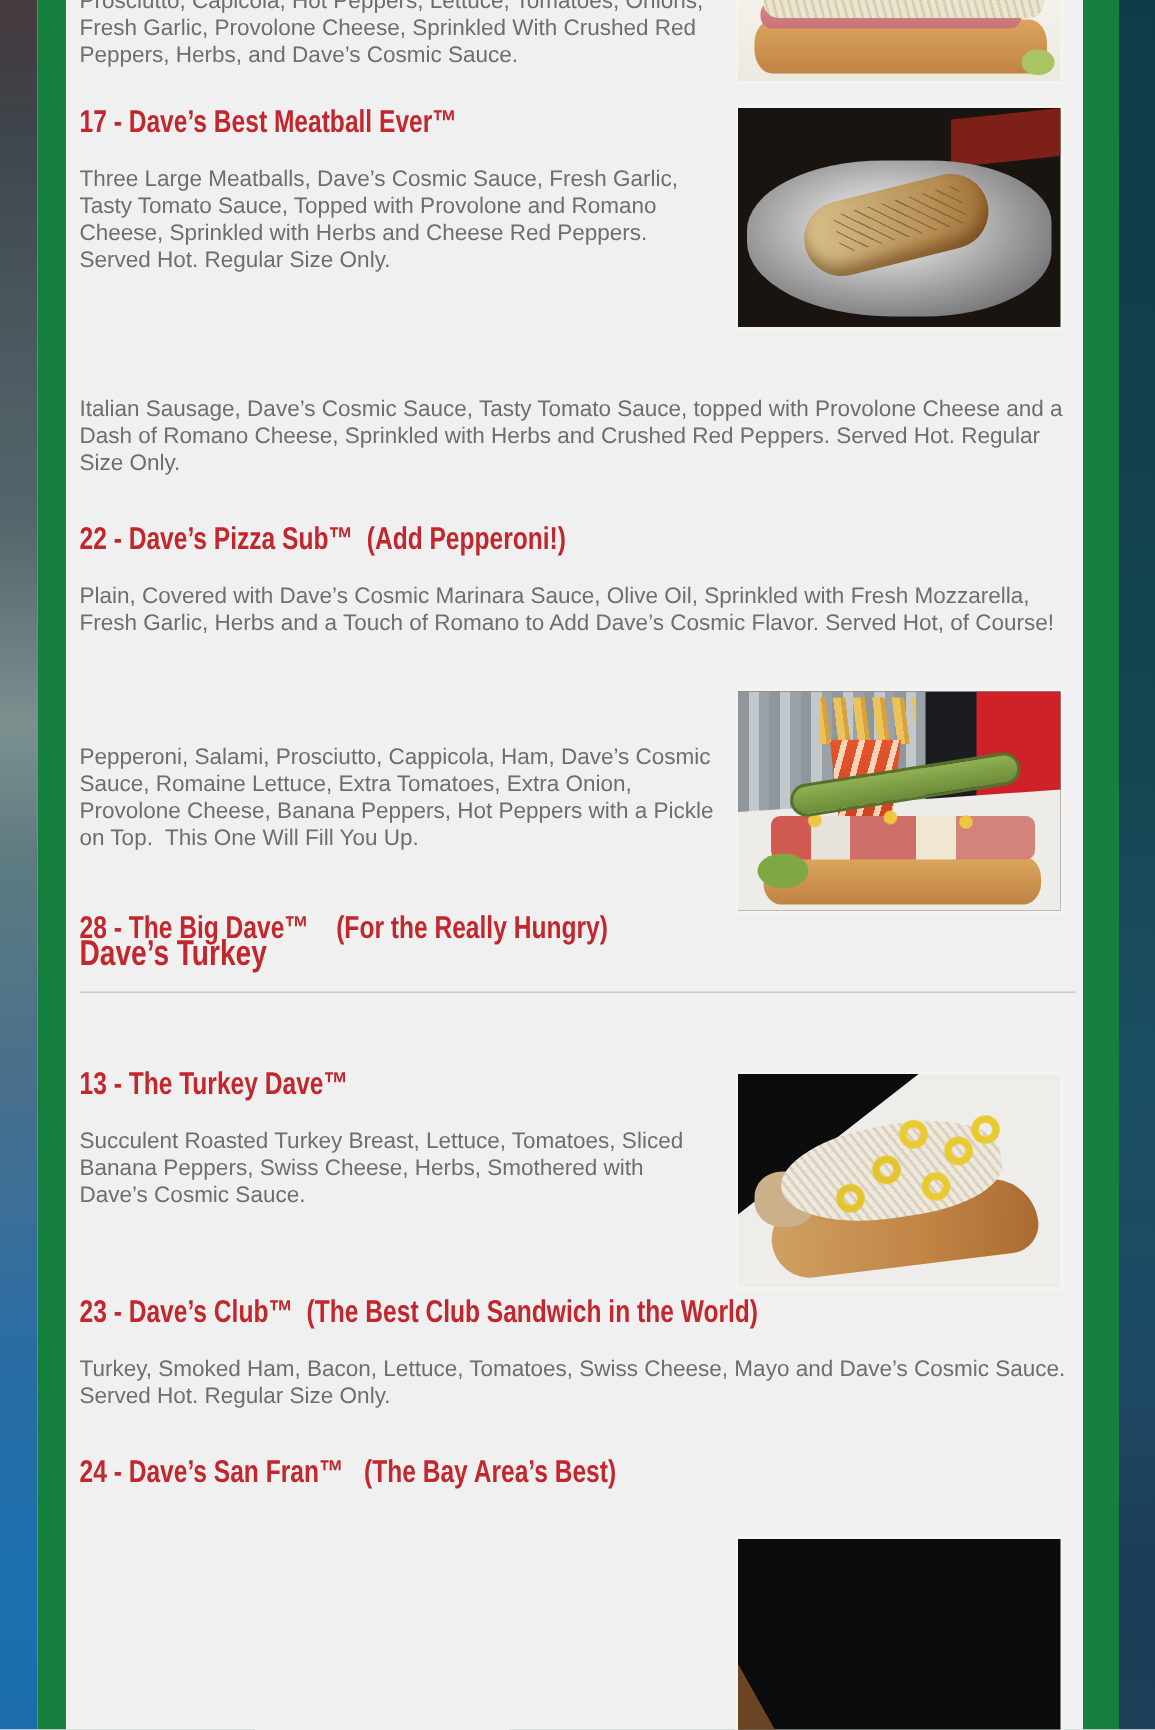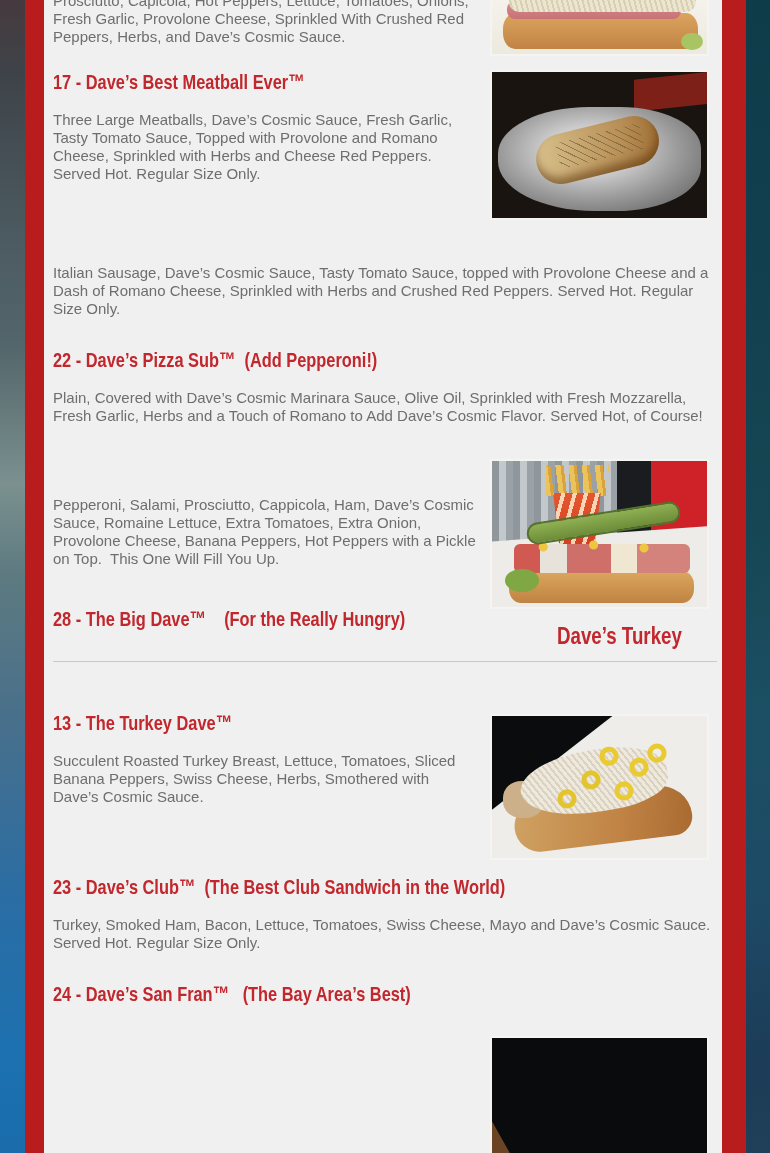--- a/index.html
+++ b/index.html
@@ -8,42 +8,42 @@
     background:#e4ebef;
     font-family:"Liberation Sans",sans-serif;
   }
   
   .bg-left{position:absolute;left:0;top:0;width:25px;height:1153px;
     background:linear-gradient(180deg,#463a3e 0%,#3e444a 7%,#4b5a60 20%,#53666b 30%,
       #7b908f 42%,#5d7a80 50%,#49708b 62%,#2a6da4 78%,#1c71b0 92%,#1a6cab 100%);}
   .bg-right{position:absolute;right:0;top:0;width:24px;height:1153px;
     background:linear-gradient(180deg,#0e3c49 0%,#123f4e 22%,#164653 45%,#1b4f63 62%,
       #1e4a66 78%,#1c3c57 92%,#203f58 100%);}
-  .page{position:absolute;left:25px;top:0;width:721px;height:1153px;background:#b91c1c;}
+  .page{position:absolute;left:25px;top:0;width:721px;height:1153px;background:#15803d;}
   .content{margin:0 24px 0 19px;width:678px;min-height:1153px;background:#f0f0f0;
     padding:0 5px 0 9px;box-sizing:border-box;}
   .content-inner{width:664px;}
 
   section.item{display:flow-root;}
   .s-intro{margin-top:-8px;}
   .s17{margin-top:16px;}
   .s18{margin-top:29px;}
   .s22{margin-top:30px;}
   .s28{margin-top:30px;}
   .s13{margin-top:49px;}
-  .s23{margin-top:17px;}
+  .s23{margin-top:5px;}
   .s24{margin-top:30px;}
   .s25{margin-top:30px;}
 
   h2,h3{margin:0;padding:0;font-weight:700;color:#c1272d;}
   h3{height:24px;line-height:24px;font-size:21px;}
   h3 .hx,h2 .hx{display:inline-block;transform:scaleX(.78);transform-origin:0 50%;
     white-space:pre;}
   h3.subline{margin-top:9px;}
-  .section-head{margin-top:15px;text-align:right;}
+  .section-head{margin-top:15px;}
   .section-head h2{height:28px;line-height:28px;font-size:24px;}
   .section-head hr{border:none;border-top:1px solid #c9c9c9;margin:11px 0 0 0;height:0;}
 
   p.desc{margin:17px 0 0 0;font-size:15px;line-height:18px;color:#6e6e6e;
     white-space:pre-wrap;}
   .s-intro p.desc{margin-top:0;}
 
   
   .photo{float:right;width:215px;position:relative;overflow:hidden;
     margin:0 10px 0 14px;box-shadow:0 0 0 2px #f5f4f1;}

